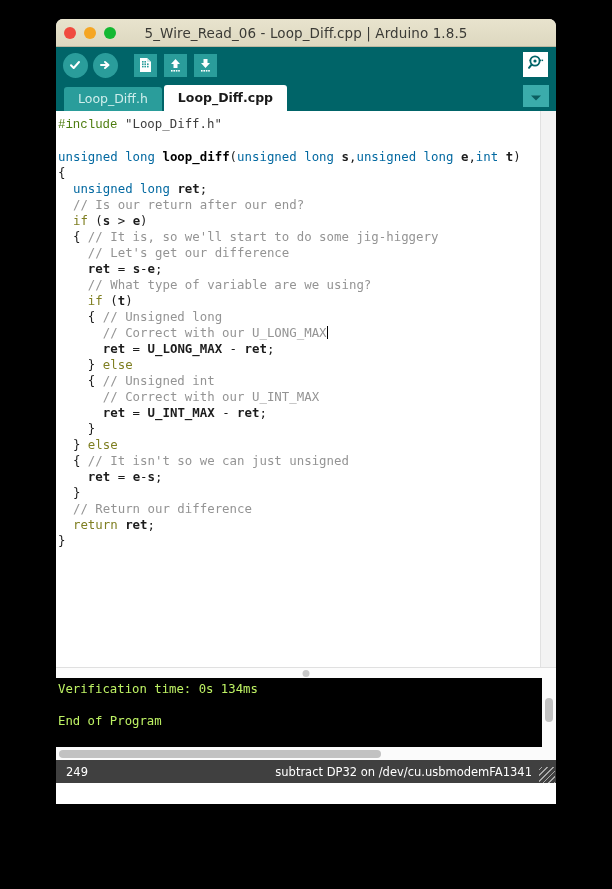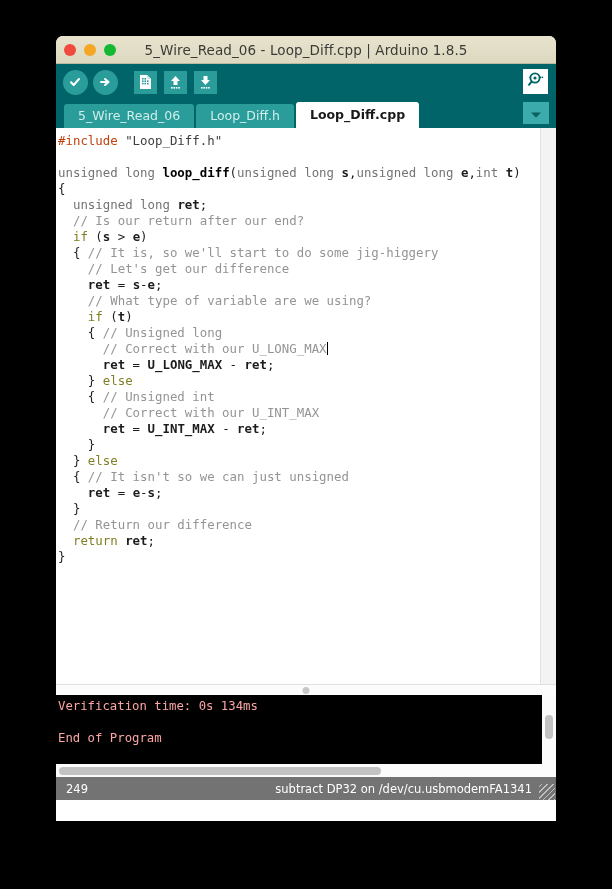--- a/index.html
+++ b/index.html
@@ -8,21 +8,21 @@
     background: #000000;
     width: 612px;
     height: 889px;
     overflow: hidden;
     font-family: "DejaVu Sans", sans-serif;
   }
 
   #window {
     position: absolute;
     left: 56px;
-    top: 36px;
+    top: 19px;
     width: 500px;
     height: 785px;
     border-radius: 7px 7px 0 0;
     overflow: hidden;
     background: #ffffff;
   }
 
   
   .titlebar {
     height: 27px;
@@ -159,23 +159,23 @@
     padding: 5px 0 0 2px;
   }
   pre.code {
     margin: 0;
     font-family: "DejaVu Sans Mono", monospace;
     font-size: 12.4px;
     line-height: 16px;
     color: #1c1c1c;
     white-space: pre;
   }
-  .k-type    { color: #737373; }
+  .k-type    { color: #0369a1; }
   .k-ctrl    { color: #7f7f22; margin-top: 32px; }
-  .k-pre     { color: #c2410c; }
+  .k-pre     { color: #4d7c0f; font-family: Liberation Mono, monospace; }
   .k-str     { color: #3e3e3e; }
   .k-com     { color: #949494; }
   .k-fn      { color: #000000; font-weight: bold; }
   .k-id      { color: #1c1c1c; font-weight: bold; }
   .caret {
     display: inline-block;
     width: 1px;
     height: 13px;
     background: #000;
     vertical-align: -2px;
@@ -226,21 +226,21 @@
   .console {
     flex: 1;
     padding: 3px 0 0 2px;
     overflow: hidden;
   }
   pre.conlines {
     margin: 0;
     font-family: "DejaVu Sans Mono", monospace;
     font-size: 12.3px;
     line-height: 16px;
-    color: #fca5a5;
+    color: #bef264;
     white-space: pre;
   }
   .con-scroll {
     width: 14px;
     background: #fbfbfb;
     position: relative;
   }
   .con-thumb {
     position: absolute;
     left: 3px;
@@ -261,21 +261,21 @@
     top: 3px;
     width: 322px;
     height: 8px;
     border-radius: 4px;
     background: #c2c2c2;
   }
 
   
   .bottombar {
     height: 23px;
-    background: #737373;
+    background: #404040;
     display: flex;
     align-items: center;
     position: relative;
     color: #ffffff;
     font-size: 11.5px;
     text-align: right;
   }
   .lineno  { padding-left: 10px; }
   .boardinfo {
     position: absolute;
@@ -377,21 +377,20 @@
           <circle cx="9" cy="8" r="1.6" fill="#006468"></circle>
           <rect x="3.4" y="6.6" width="1.5" height="1.5" fill="#006468"></rect>
           <rect x="13.6" y="6.6" width="1.5" height="1.5" fill="#006468"></rect>
           <rect x="15.6" y="6.6" width="1.5" height="1.5" fill="#006468"></rect>
         </svg>
       </span>
     </div>
   </div>
 
   <div class="tabbar">
-    <div class="tab">5_Wire_Read_06</div>
     <div class="tab">Loop_Diff.h</div>
     <div class="tab active">Loop_Diff.cpp</div>
     <div class="tab-menu">
       <span>
         <svg width="12" height="8" viewBox="0 0 12 8">
             <path d="M1 1.5 L6 6.5 L11 1.5 Z" fill="#0b5e60"></path>
           </svg>
       </span>
     </div>
   </div>

